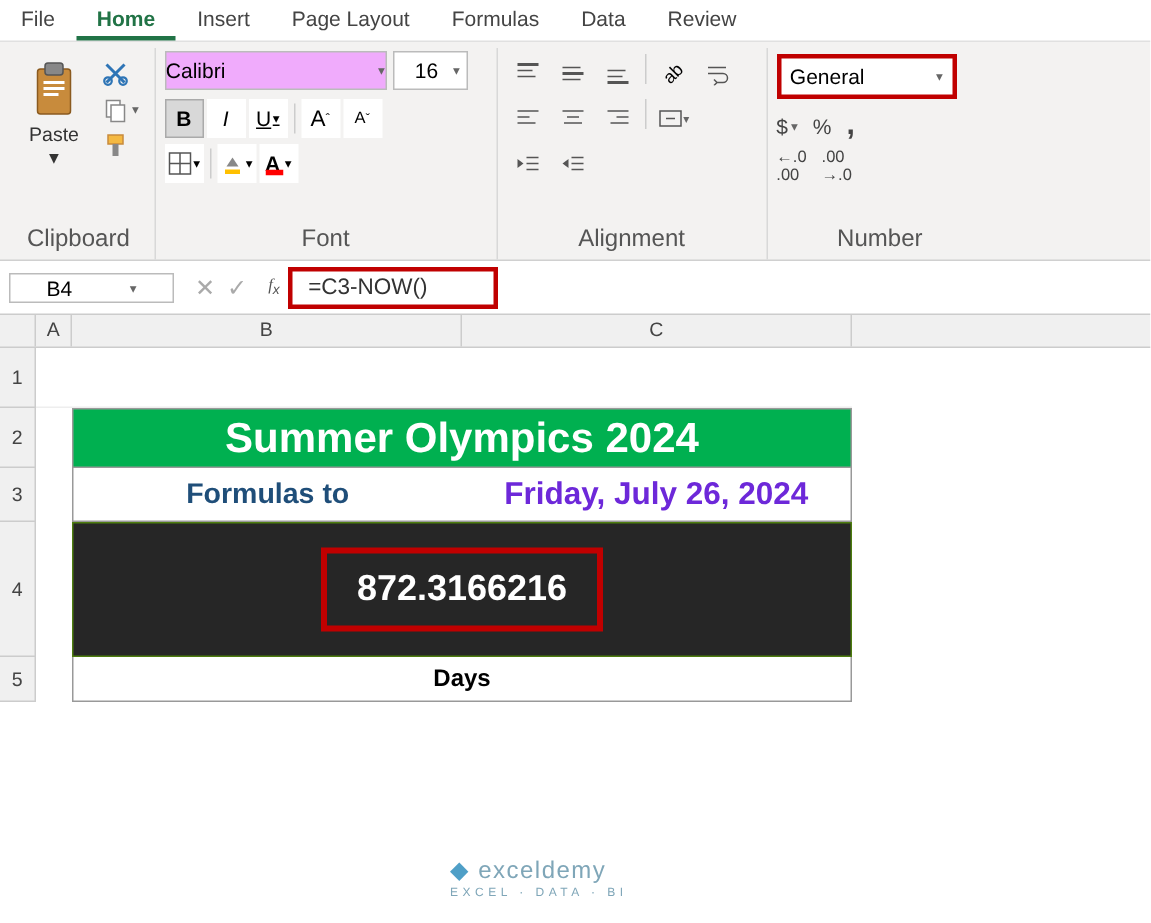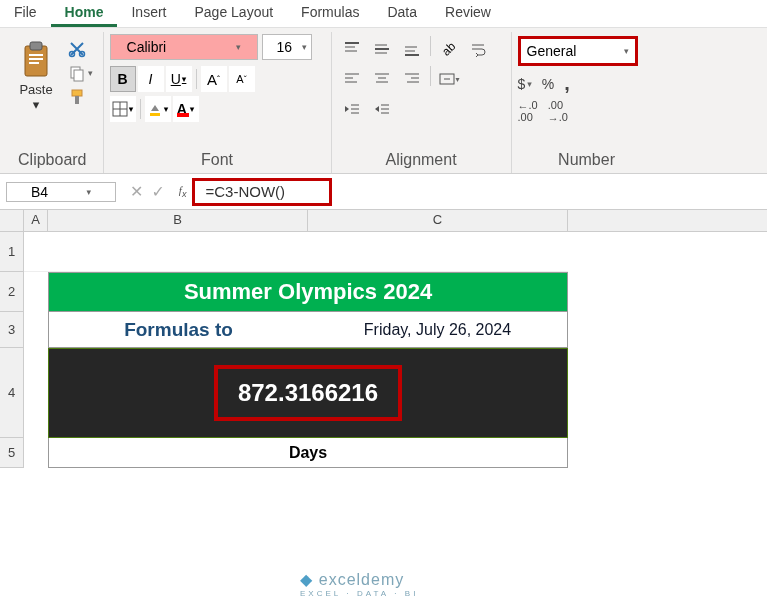--- a/index.html
+++ b/index.html
@@ -19,21 +19,21 @@
 
 .paste-btn { display: flex; flex-direction: column; align-items: center; width: 56px; padding-top: 6px; }
 .paste-btn svg { width: 34px; height: 42px; }
 .paste-btn span { font-size: 13px; color: #333; }
 .clip-side { display: flex; flex-direction: column; gap: 6px; padding: 6px 4px; }
 .iconbtn { display: flex; align-items: center; gap: 2px; font-size: 11px; color: #444; cursor: pointer; }
 .iconbtn svg { width: 18px; height: 18px; }
 
 
 .font-row1 { display: flex; gap: 4px; margin-bottom: 6px; }
-.font-select { width: 148px; height: 26px; border: 1px solid #bbb; background: #fca5a5; display: flex; align-items: center; justify-content: space-between; padding: 0 16px; font-size: 14px; }
+.font-select { width: 148px; height: 26px; border: 1px solid #bbb; background: #f0abfc; display: flex; align-items: center; justify-content: space-between; padding: 0 0; font-size: 14px; }
 .size-select { width: 50px; height: 26px; border: 1px solid #bbb; background: #fff; display: flex; align-items: center; justify-content: space-between; padding: 0 4px; font-size: 14px; }
 .font-row2, .font-row3 { display: flex; gap: 2px; align-items: center; margin-bottom: 4px; }
 .fbtn { min-width: 26px; height: 26px; display: flex; align-items: center; justify-content: center; border: 1px solid transparent; font-size: 14px; background: #fff; cursor: pointer; }
 .fbtn.active { background: #d8d8d8; border-color: #aaa; }
 .fbtn .drop { font-size: 9px; margin-left: 1px; }
 .sep { width: 1px; height: 20px; background: #ccc; margin: 0 2px; }
 
 
 .align-row { display: flex; gap: 2px; margin-bottom: 4px; }
 .abtn { width: 28px; height: 26px; display: flex; align-items: center; justify-content: center; cursor: pointer; }
@@ -54,24 +54,24 @@
 
 .grid-area { position: relative; background: #fff; }
 .col-headers { display: flex; height: 22px; background: #f0f0f0; border-bottom: 1px solid #ccc; font-size: 13px; color: #444; }
 .ch { border-right: 1px solid #ccc; text-align: center; padding-top: 2px; }
 .row-area { display: flex; }
 .row-headers { display: flex; flex-direction: column; background: #f0f0f0; width: 24px; font-size: 13px; color: #444; text-align: center; }
 .rh { border-bottom: 1px solid #ccc; border-right: 1px solid #ccc; display: flex; align-items: center; justify-content: center; }
 .cells { position: relative; flex: 1; }
 
 
-.title-row { height: 40px; background: #00b050; color: #fff; font-size: 22px; font-weight: 700; display: flex; align-items: center; justify-content: center; border: 1px solid #999; }
+.title-row { height: 40px; background: #00b050; color: #fff; font-size: 28px; font-weight: 700; display: flex; align-items: center; justify-content: center; border: 1px solid #999; }
 .subtitle-row { height: 36px; display: flex; background: #fff; border: 1px solid #999; border-top: none; }
 .subtitle-row .lbl { width: 50%; color: #1f4e79; font-size: 19px; font-weight: 700; display: flex; align-items: center; justify-content: center; }
-.subtitle-row .date { width: 50%; color: #0f172a; font-size: 16px; font-weight: 400; display: flex; align-items: center; justify-content: center; }
+.subtitle-row .date { width: 50%; color: #6d28d9; font-size: 21px; font-weight: 700; display: flex; align-items: center; justify-content: center; }
 .value-row { height: 90px; background: #262626; display: flex; align-items: center; justify-content: center; position: relative; border: 1px solid #4d7c0f; }
 .value-box { border: 4px solid #c00000; padding: 10px 20px; color: #fff; font-size: 24px; font-weight: 700; }
 .days-row { height: 30px; background: #fff; border: 1px solid #999; border-top: none; display: flex; align-items: center; justify-content: center; font-size: 16px; font-weight: 700; }
 
 
 .watermark { position: absolute; left: 300px; top: 570px; font-size: 16px; color: #7fa6b8; letter-spacing: 1px; }
 .watermark .sub { font-size: 8px; letter-spacing: 3px; color: #7fa6b8; }
 
 .caret { font-size: 9px; color: #666; }
 </style>

